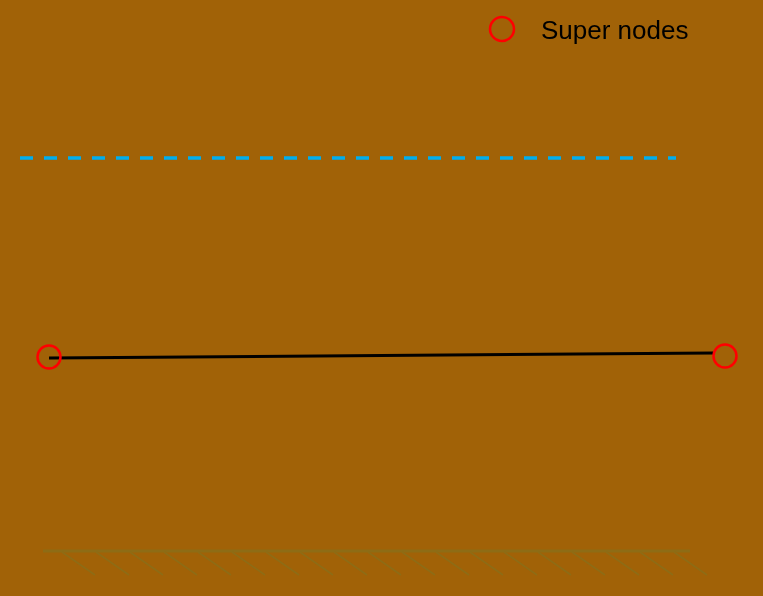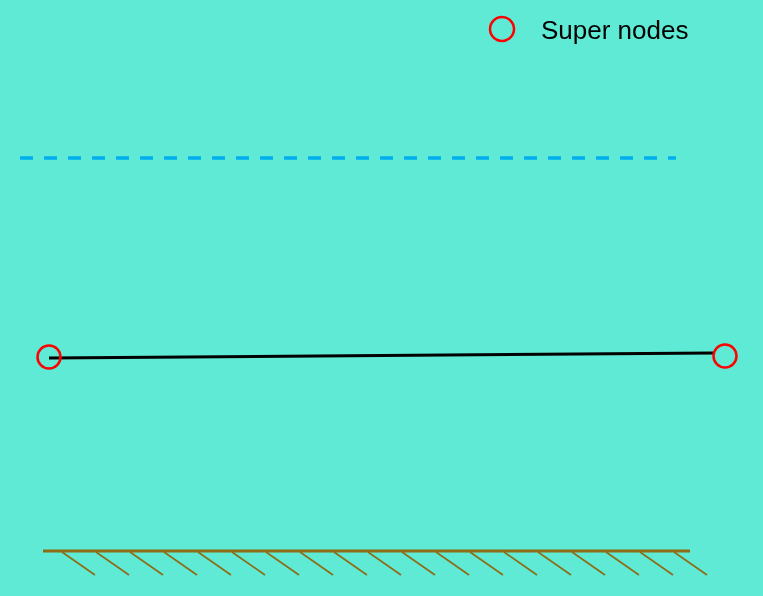--- a/index.html
+++ b/index.html
@@ -5,21 +5,21 @@
   html, body {
     margin: 0;
     padding: 0;
     background: #ffffff;
     font-family: "Liberation Sans", sans-serif;
   }
   .canvas {
     position: relative;
     width: 763px;
     height: 596px;
-    background: #5eead4;
+    background: #a16207;
     overflow: hidden;
   }
   svg { display: block; }
   .legend-label {
     font-family: "Liberation Sans", sans-serif;
     font-size: 26px;
     fill: #000000;
   }
 </style>
 </head>

